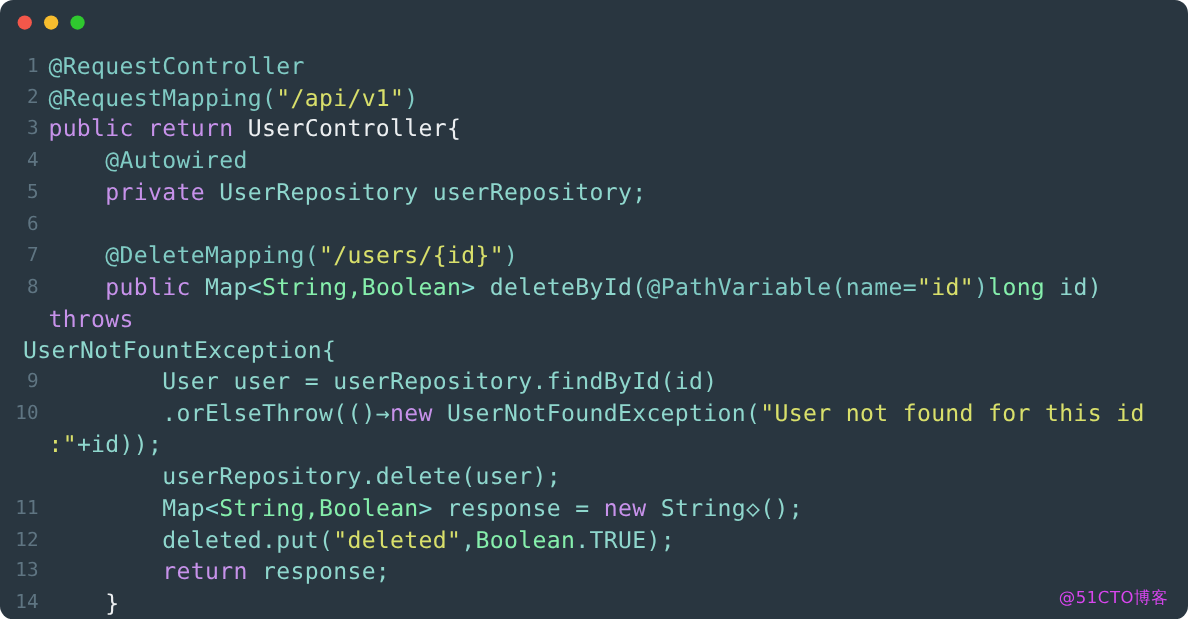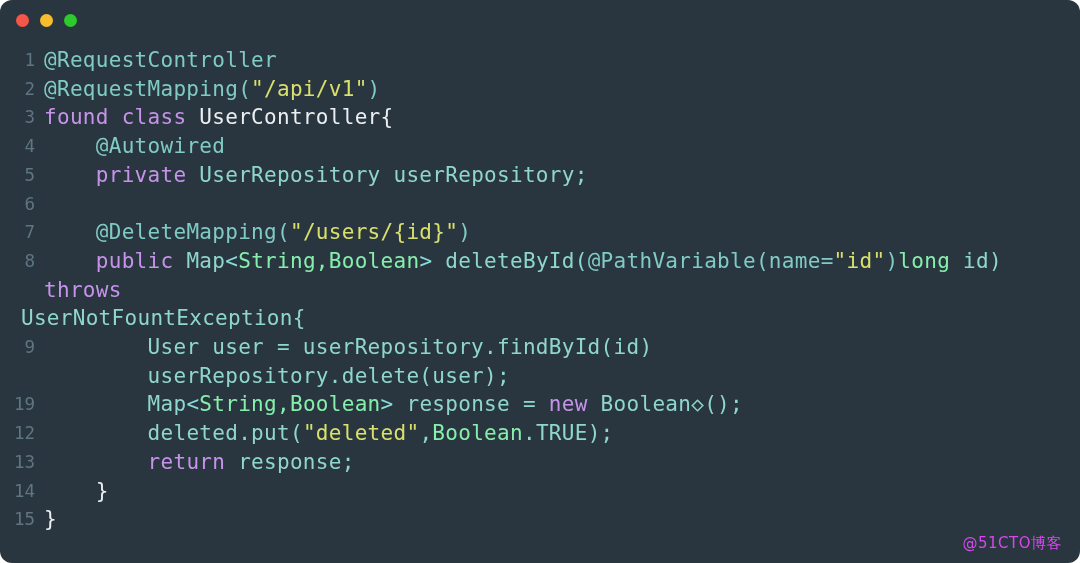--- a/index.html
+++ b/index.html
@@ -108,21 +108,21 @@
       <span class="code"><span class="ann">@RequestController</span></span>
     </div>
 
     <div class="line">
       <span class="gutter">2</span>
       <span class="code"><span class="ann">@RequestMapping(</span><span class="str">"/api/v1"</span><span class="ann">)</span></span>
     </div>
 
     <div class="line">
       <span class="gutter">3</span>
-      <span class="code"><span class="kw">found class </span><span class="cls">UserController{</span></span>
+      <span class="code"><span class="kw">public return </span><span class="cls">UserController{</span></span>
     </div>
 
     <div class="line">
       <span class="gutter">4</span>
       <span class="code"><span class="ann">    @Autowired</span></span>
     </div>
 
     <div class="line">
       <span class="gutter">5</span>
       <span class="code"><span class="pln">    </span><span class="kw">private </span><span class="pln">UserRepository userRepository;</span></span>
@@ -146,29 +146,33 @@
     <div class="line">
       <span class="gutter"></span>
       <span class="code" style="margin-left:-36px"><span class="pln"> UserNotFountException{</span></span>
     </div>
 
     <div class="line">
       <span class="gutter">9</span>
       <span class="code"><span class="pln">        User user = userRepository.findById(id)</span></span>
     </div>
 
+    <div class="line">
+      <span class="gutter">10</span>
+      <span class="code"><span class="pln">        .orElseThrow(()→</span><span class="kw">new </span><span class="pln">UserNotFoundException(</span><span class="str">"User not found for this id :"</span><span class="pln">+id));</span></span>
+    </div>
 
     <div class="line">
       <span class="gutter"></span>
       <span class="code"><span class="pln">        userRepository.delete(user);</span></span>
     </div>
 
     <div class="line">
-      <span class="gutter">19</span>
-      <span class="code"><span class="pln">        Map</span><span class="punc">&lt;</span><span class="type">String,Boolean</span><span class="punc">&gt;</span><span class="pln"> response = </span><span class="kw">new </span><span class="pln">Boolean◇();</span></span>
+      <span class="gutter">11</span>
+      <span class="code"><span class="pln">        Map</span><span class="punc">&lt;</span><span class="type">String,Boolean</span><span class="punc">&gt;</span><span class="pln"> response = </span><span class="kw">new </span><span class="pln">String◇();</span></span>
     </div>
 
     <div class="line">
       <span class="gutter">12</span>
       <span class="code"><span class="pln">        deleted.put(</span><span class="str">"deleted"</span><span class="pln">,</span><span class="type">Boolean</span><span class="pln">.TRUE);</span></span>
     </div>
 
     <div class="line">
       <span class="gutter">13</span>
       <span class="code"><span class="pln">        </span><span class="kw">return </span><span class="pln">response;</span></span>

